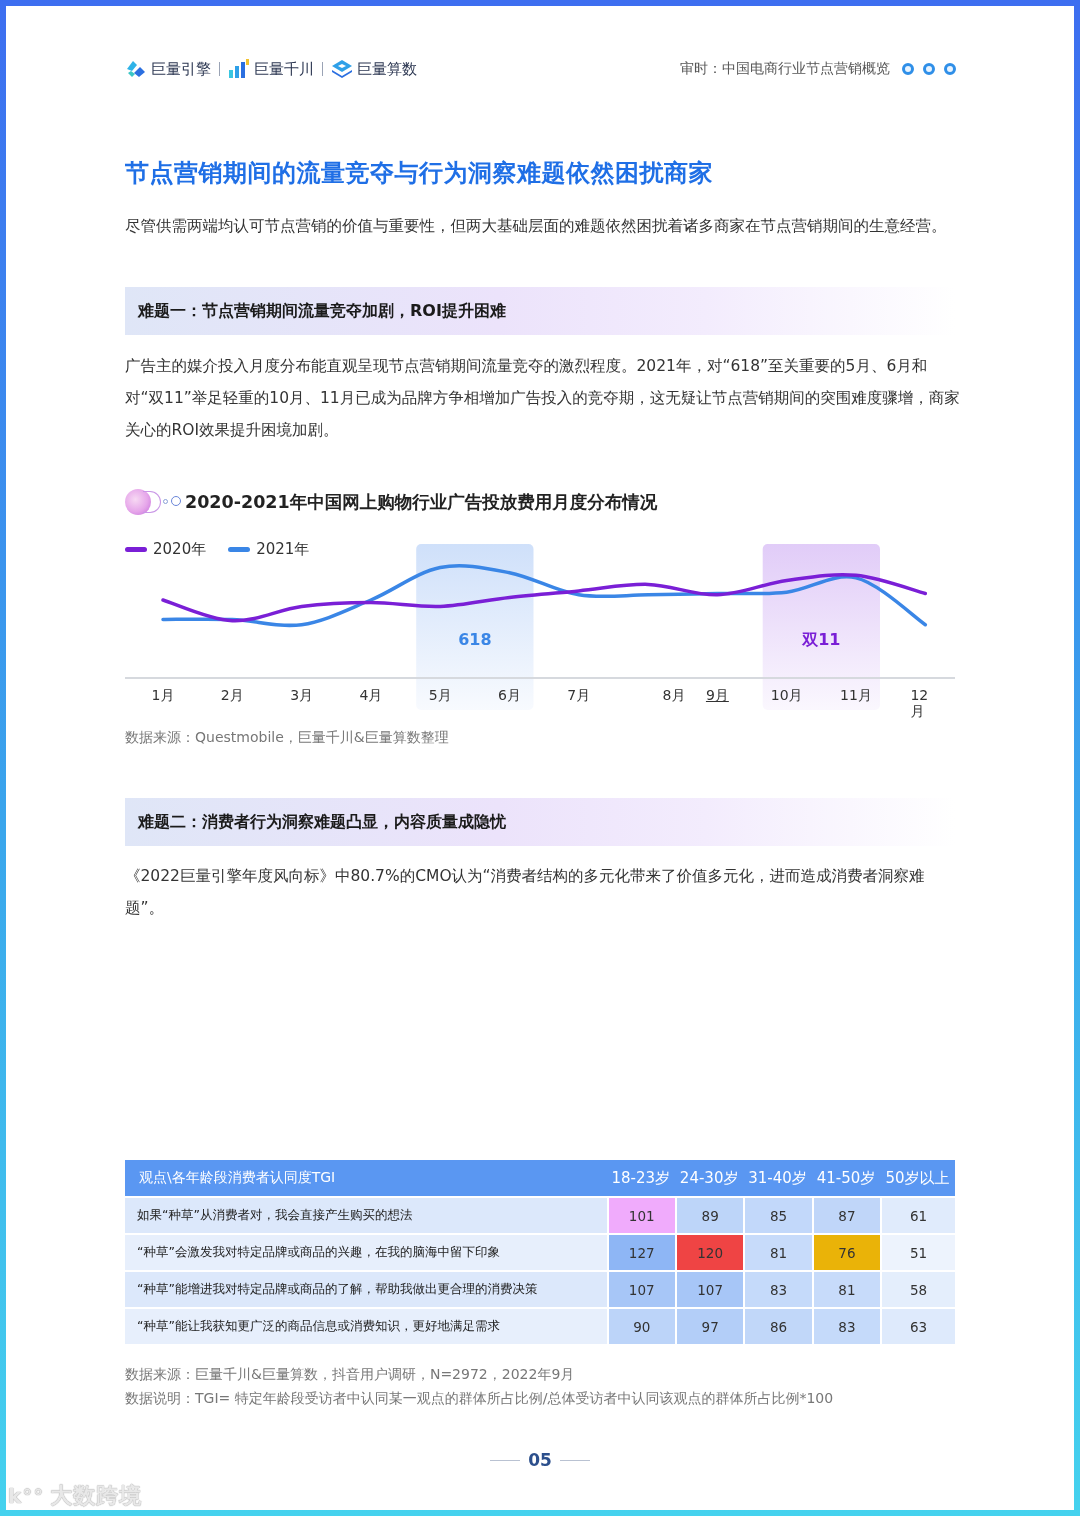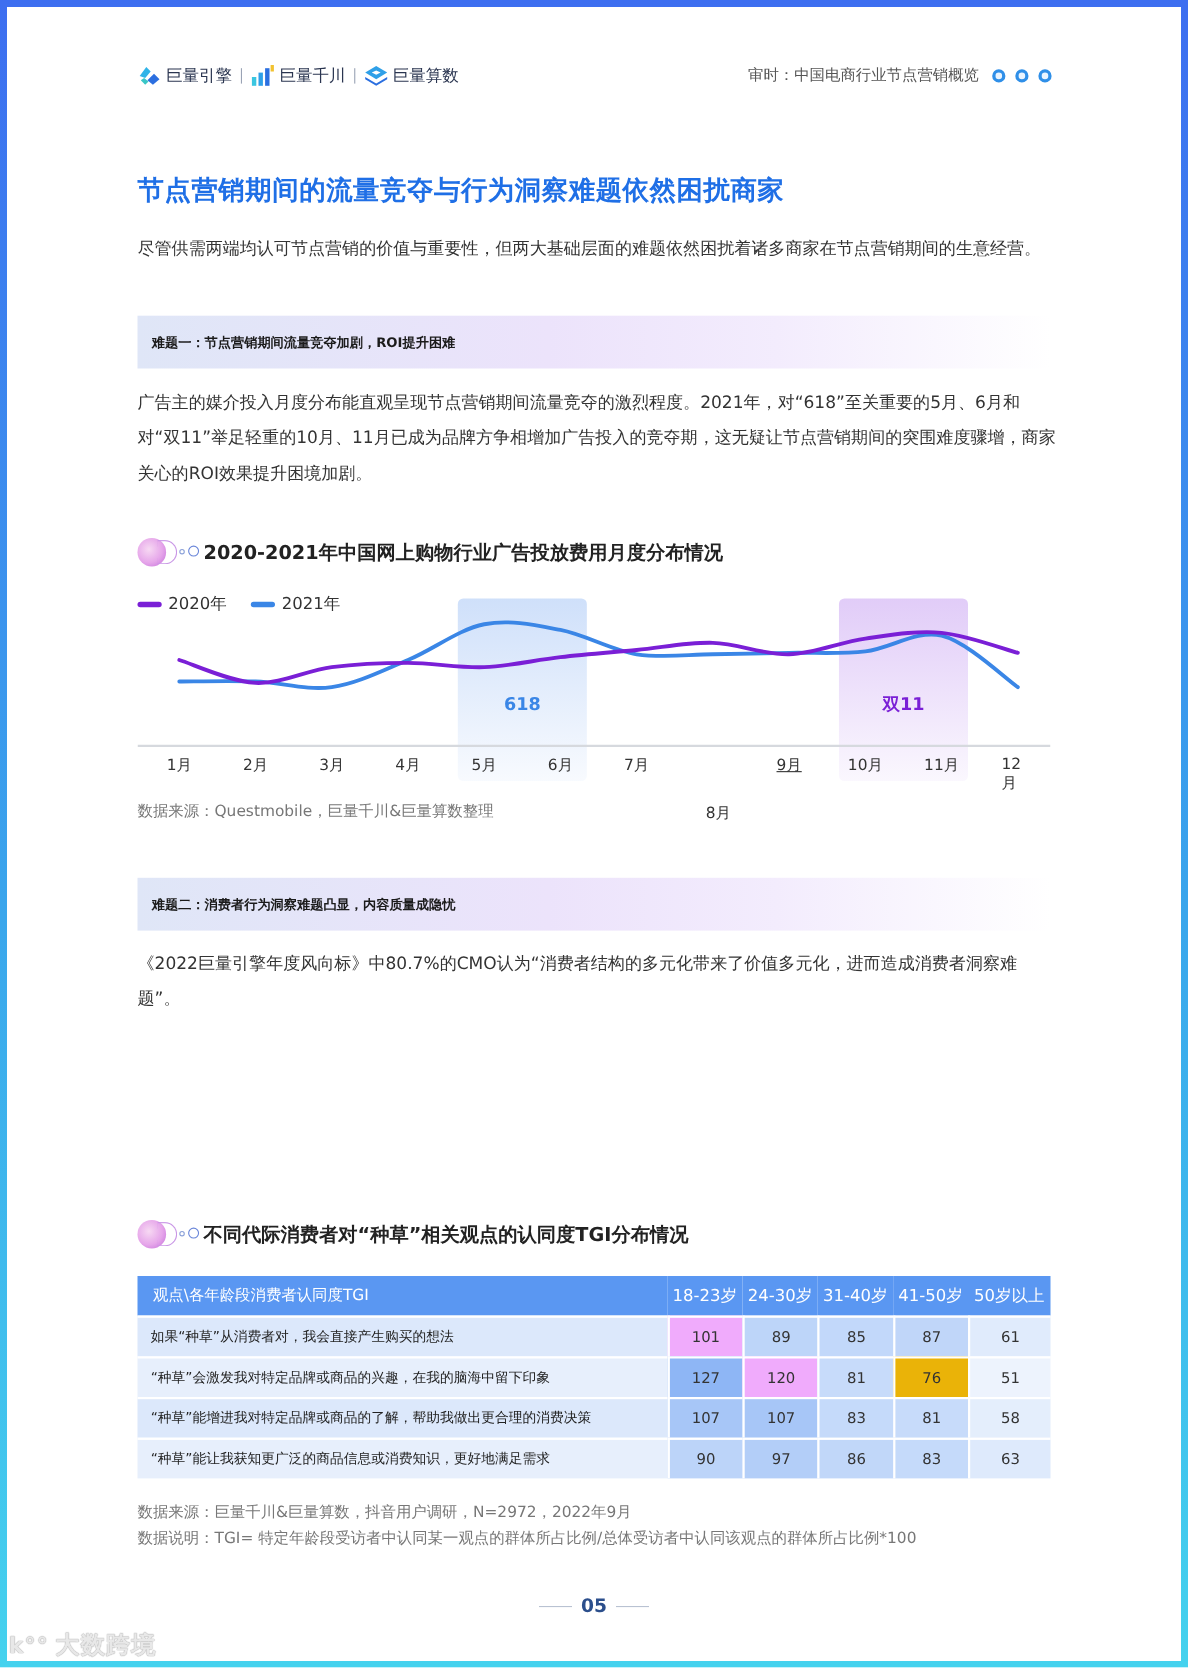--- a/index.html
+++ b/index.html
@@ -16,21 +16,21 @@
   .logo-sep { width: 1px; height: 14px; background: #9aa3b5; }
   .header-right { display: flex; align-items: center; gap: 10px; font-size: 14px; color: #555; }
   .dots { display: flex; gap: 9px; margin-left: 2px; }
   .dot { width: 12px; height: 12px; border-radius: 50%; border: 3px solid #2f8fe8; background: #e9f4ff; }
 
   h1.title { position: absolute; top: 157px; left: 125px; font-size: 24px; font-weight: bold; color: #1f6fe6; letter-spacing: 0.5px; }
   .lead { position: absolute; top: 216px; left: 125px; width: 840px; font-size: 15.5px; color: #333; }
 
   .sub-banner { position: absolute; left: 125px; width: 830px; height: 48px; display: flex; align-items: center; padding-left: 13px;
     background: linear-gradient(90deg,#dfe6f7 0%,#ece3fb 45%,#f3ecfd 70%,rgba(255,255,255,0) 100%);
-    font-size: 12px; font-weight: bold; color: #1b1b1b; }
+    font-size: 16px; font-weight: bold; color: #1b1b1b; }
 
   .para { position: absolute; left: 125px; width: 835px; font-size: 15.5px; line-height: 32px; color: #333; }
 
   .chart-title { position: absolute; left: 125px; display: flex; align-items: center; font-size: 17.5px; font-weight: bold; color: #222; }
   .bubble { position: relative; width: 60px; height: 28px; }
   .bubble .b1 { position: absolute; left: 0; top: 1px; width: 26px; height: 26px; border-radius: 50%;
     background: radial-gradient(circle at 40% 40%,#f7d9f3 0%,#e6a6ea 55%,#c06ad8 100%); }
   .bubble .b2 { position: absolute; left: 18px; top: 3px; width: 18px; height: 22px; border: 1.5px solid #c996e6; border-left: none; border-radius: 0 12px 12px 0; }
   .bubble .b3 { position: absolute; left: 38px; top: 11px; width: 5px; height: 5px; border-radius: 50%; border: 1px solid #8aa0d8; }
   .bubble .b4 { position: absolute; left: 46px; top: 8px; width: 10px; height: 10px; border-radius: 50%; border: 1.5px solid #6a86d9; }
@@ -143,21 +143,21 @@
     <div class="hl-label" id="hl0" style="left: 349.85px; top: 90px; transform: translateX(-50%); color: rgb(58, 134, 230);">618</div>
     <div class="hl-label" id="hl1" style="left: 696.35px; top: 90px; transform: translateX(-50%); color: rgb(122, 31, 214);">双11</div>
     <div id="months">
         <div class="month" style="left: 38px;">1月</div>
         <div class="month" style="left: 107.3px;">2月</div>
         <div class="month" style="left: 176.6px;">3月</div>
         <div class="month" style="left: 245.9px;">4月</div>
         <div class="month" style="left: 315.2px;">5月</div>
         <div class="month" style="left: 384.5px;">6月</div>
         <div class="month" style="left: 453.8px;">7月</div>
-        <div class="month" style="left: 528px; margin-top: 44px;">8月</div>
+        <div class="month" style="left: 549px;">8月</div>
         <div class="month" style="left: 592.4px; text-decoration: underline;">9月</div>
         <div class="month" style="left: 661.7px;">10月</div>
         <div class="month" style="left: 731px;">11月</div>
         <div class="month" style="left: 800.3px;">12月</div>
       </div>
   </div>
 
   <div class="legend">
     <div class="legend-item">
       <span class="legend-swatch" style="background:#7a1fd6"></span>
@@ -167,29 +167,20 @@
       <span class="legend-swatch" style="background:#3a86e6"></span>
       <span>2021年</span>
     </div>
   </div>
 
   <div class="source" style="top:729px;">数据来源：Questmobile，巨量千川&amp;巨量算数整理</div>
 
   <div class="sub-banner" style="top:798px;">难题二：消费者行为洞察难题凸显，内容质量成隐忧</div>
   <p class="para" style="top:860px;">《2022巨量引擎年度风向标》中80.7%的CMO认为“消费者结构的多元化带来了价值多元化，进而造成消费者洞察难题”。</p>
 
-  <div class="chart-title" style="top:1108px;">
-    <div class="bubble">
-        <span class="b1"></span>
-        <span class="b2"></span>
-        <span class="b3"></span>
-        <span class="b4"></span>
-      </div>
-    <span>不同代际消费者对“种草”相关观点的认同度TGI分布情况</span>
-  </div>
 
   <div class="table-wrap">
     <table>
       <thead>
         <tr>
           <th class="first">观点\各年龄段消费者认同度TGI</th>
           <th>18-23岁</th>
           <th>24-30岁</th>
           <th>31-40岁</th>
           <th>41-50岁</th>
@@ -201,21 +192,21 @@
           <td class="label">如果“种草”从消费者对，我会直接产生购买的想法</td>
           <td style="background: #f0abfc;">101</td>
           <td style="background: rgb(189, 213, 249);">89</td>
           <td style="background: rgb(194, 216, 250);">85</td>
           <td style="background: rgb(192, 214, 249);">87</td>
           <td style="background: rgb(224, 235, 252);">61</td>
         </tr>
         <tr class="alt">
           <td class="label">“种草”会激发我对特定品牌或商品的兴趣，在我的脑海中留下印象</td>
           <td style="background: rgb(142, 182, 245);">127</td>
-          <td style="background: #f0abfc;">120</td>
+          <td style="background: #ef4444;">120</td>
           <td style="background: rgb(199, 219, 250);">81</td>
           <td style="background: #eab308;">76</td>
           <td style="background: rgb(237, 243, 253);">51</td>
         </tr>
         <tr>
           <td class="label">“种草”能增进我对特定品牌或商品的了解，帮助我做出更合理的消费决策</td>
           <td style="background: rgb(167, 198, 247);">107</td>
           <td style="background: rgb(167, 198, 247);">107</td>
           <td style="background: rgb(197, 218, 250);">83</td>
           <td style="background: rgb(199, 219, 250);">81</td>

